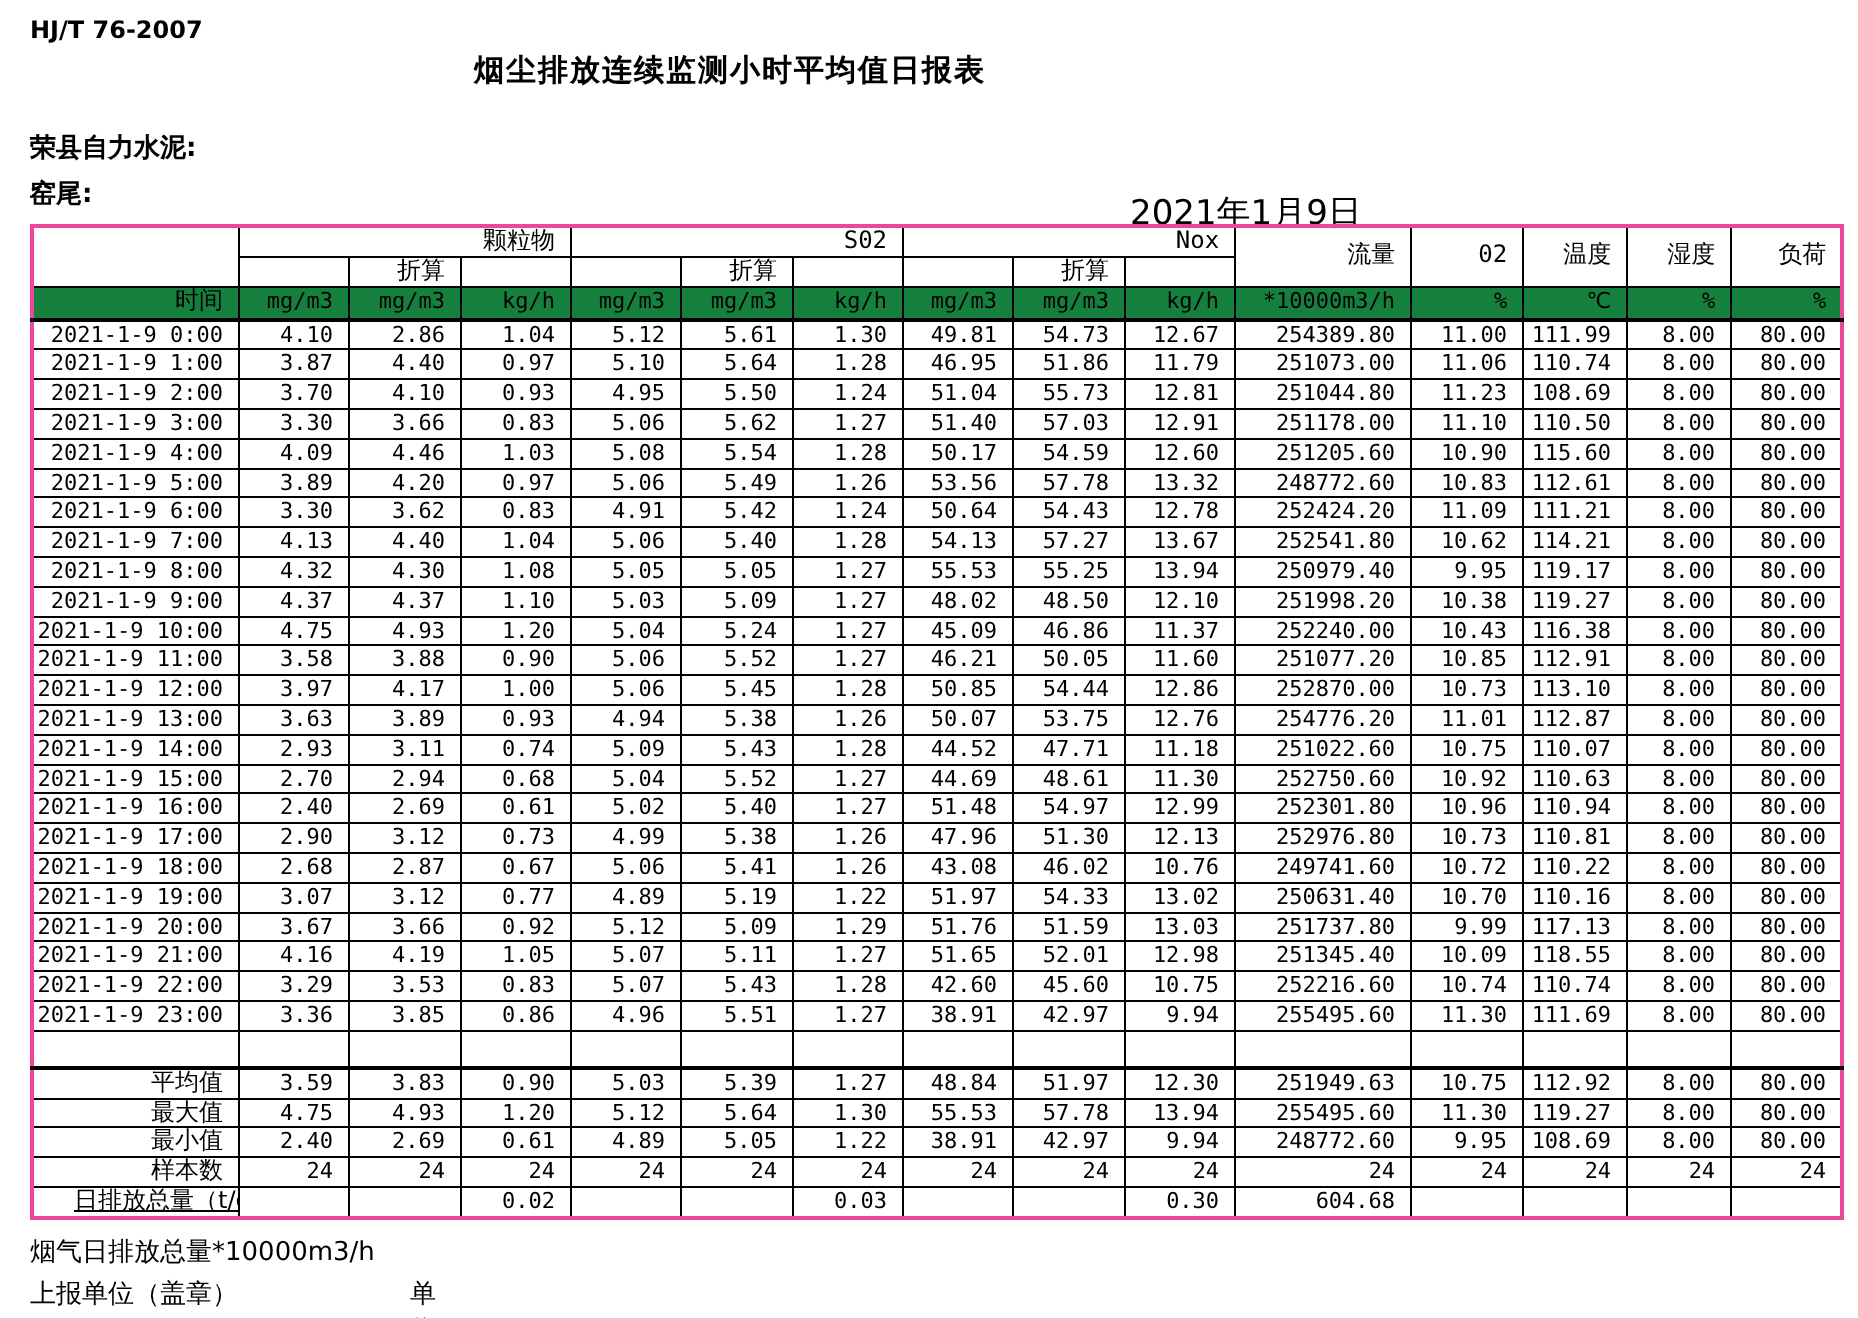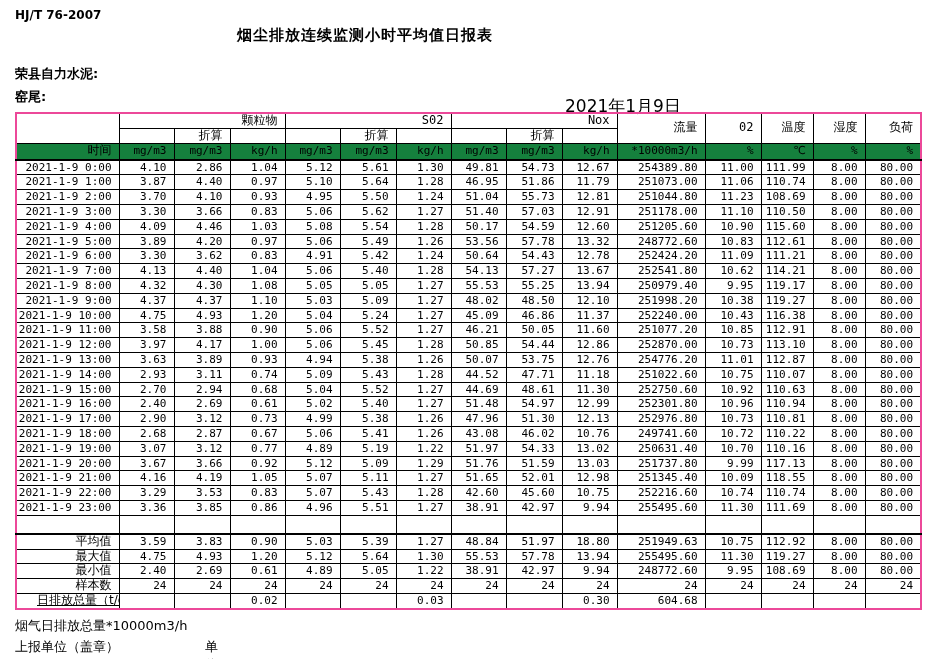--- a/index.html
+++ b/index.html
@@ -546,21 +546,21 @@
   <tr>
       <td class="label">平均值</td>
       <td>3.59</td>
       <td>3.83</td>
       <td>0.90</td>
       <td>5.03</td>
       <td>5.39</td>
       <td>1.27</td>
       <td>48.84</td>
       <td>51.97</td>
-      <td>18.80</td>
+      <td>12.30</td>
       <td class="bl-thick">251949.63</td>
       <td class="center">10.75</td>
       <td>112.92</td>
       <td>8.00</td>
       <td>80.00</td>
     </tr>
       <tr>
       <td class="label">最大值</td>
       <td>4.75</td>
       <td>4.93</td>

